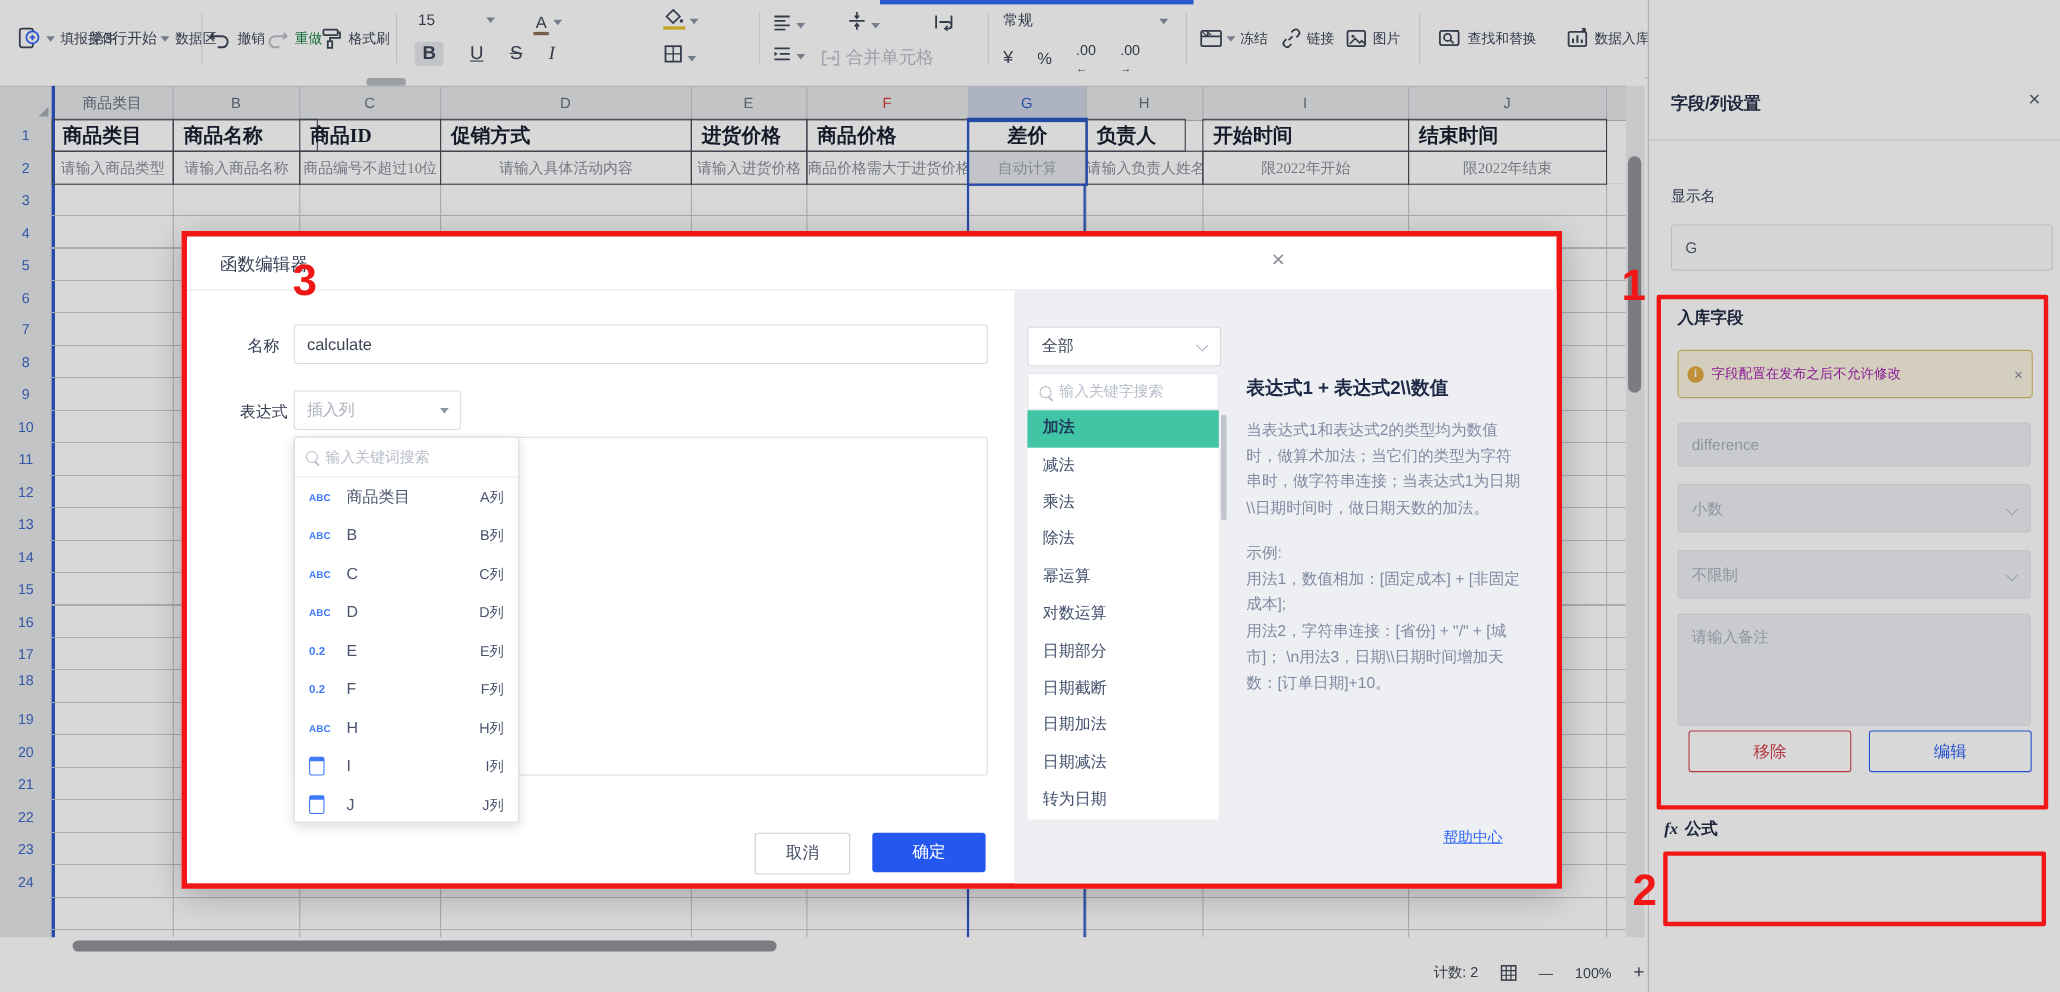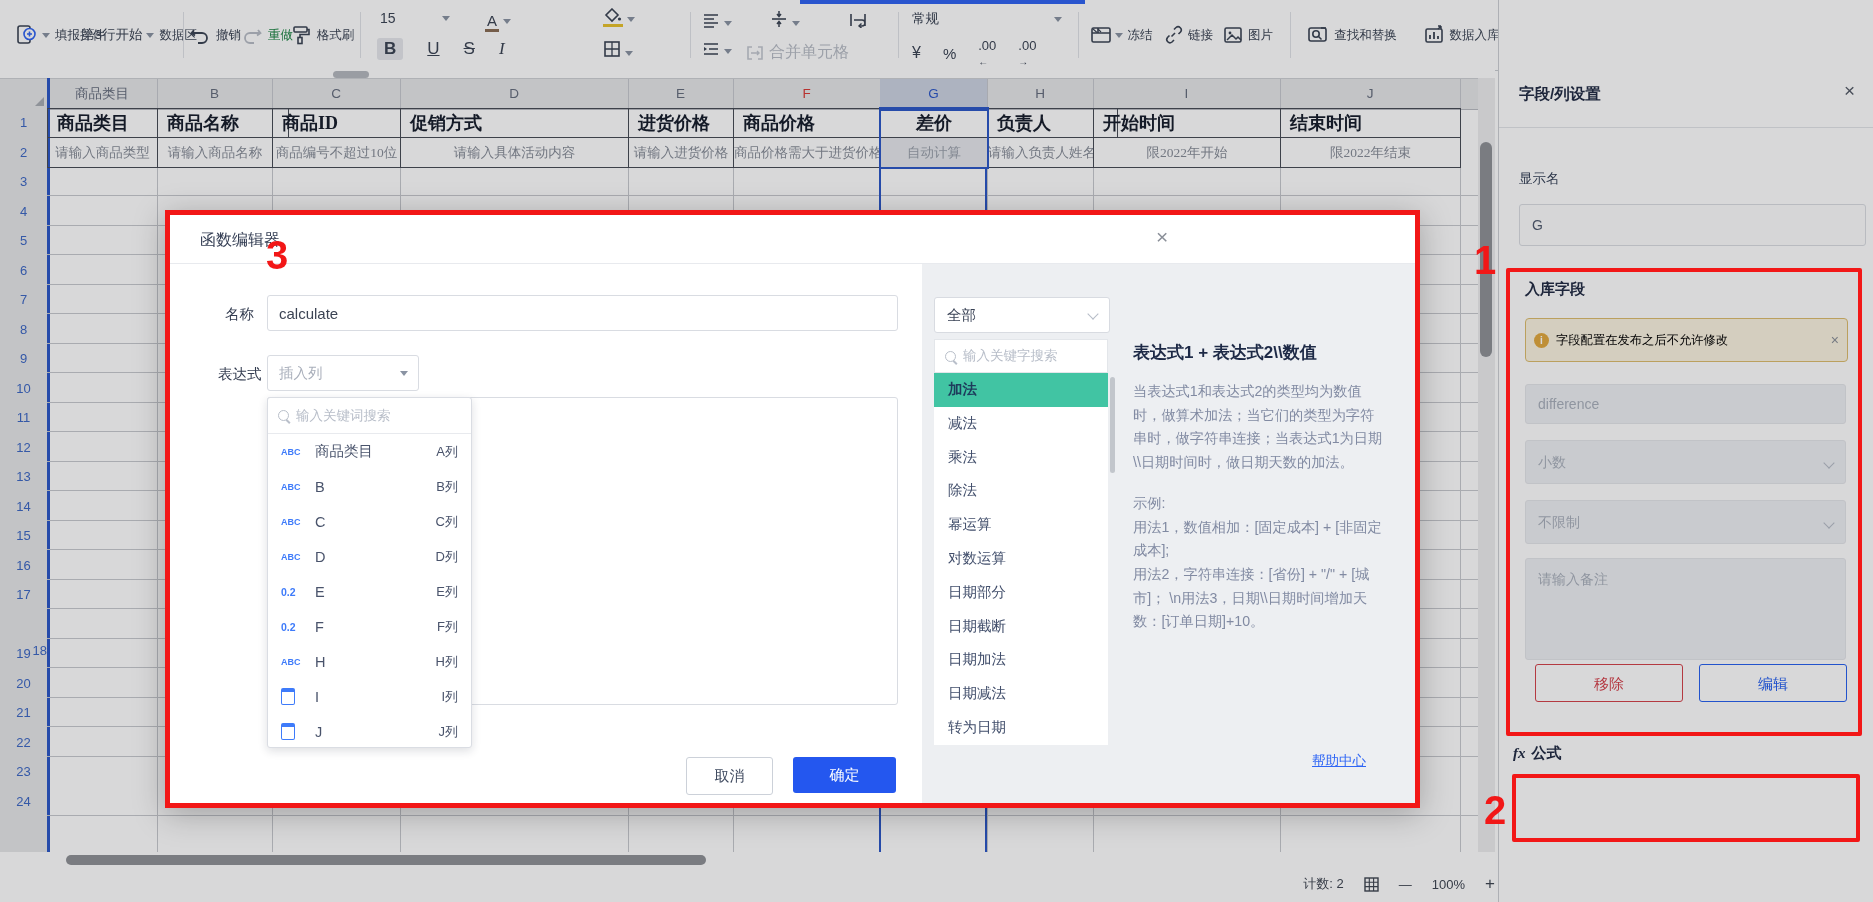--- a/index.html
+++ b/index.html
@@ -73,21 +73,21 @@
            border-left:1px solid #cdd0d5;z-index:1;box-sizing:border-box;}
   .sb-title{position:absolute;left:20px;top:84px;font-size:15.5px;font-weight:bold;color:#222c44;}
   .sb-close{position:absolute;right:18px;top:80px;font-size:19px;color:#555c68;cursor:pointer;}
   .sb-div{position:absolute;left:0;top:127px;width:100%;height:1px;background:#e3e5e9;}
   .sb-lab{position:absolute;left:20px;font-size:13.5px;color:#333f55;}
   .sb-input{position:absolute;left:20px;width:321px;height:40px;line-height:40px;background:#fdfdfd;
             border:1px solid #dadde2;border-radius:3px;color:#525c70;font-size:14px;padding:0 12px;box-sizing:content-box;}
   .sb-sec{position:absolute;left:26px;font-size:15px;font-weight:bold;color:#222c44;}
   .warn{position:absolute;left:26px;top:318px;width:305px;height:42px;background:#fbf4e0;
         border:1px solid #ddbd6d;border-radius:4px;display:flex;align-items:center;gap:7px;padding:0 8px;}
-  .warn .txt{font-size:12.3px;color:#000000;flex:1;white-space:nowrap;overflow:hidden;}
+  .warn .txt{font-size:12.3px;color:#a21caf;flex:1;white-space:nowrap;overflow:hidden;}
   .warn .wx{color:#8a8f98;font-size:14px;cursor:pointer;}
   .iinfo{width:15px;height:15px;border-radius:50%;background:#e2a93d;color:#fff;font-size:10px;
          line-height:15px;text-align:center;flex:none;font-weight:bold;}
   .sb-dis{position:absolute;left:26px;width:295px;background:#eef0f3;border:1px solid #e4e6ea;
           border-radius:3px;color:#a9b0bc;font-size:14px;padding:0 12px;}
   .sb-dis .chev{position:absolute;right:12px;top:18px;}
   .btn{position:absolute;height:38px;line-height:38px;text-align:center;border-radius:3px;
        font-size:15px;background:#fff;cursor:pointer;box-sizing:border-box;}
   .b-remove{left:36px;top:664px;width:148px;border:1px solid #d5424b;color:#d5424b;}
   .b-edit{left:200px;top:664px;width:148px;border:1px solid #2761f0;color:#2761f0;}
@@ -438,21 +438,21 @@
         <div class="rownum" style="top: 206.5px;">8</div>
         <div class="rownum" style="top: 236px;">9</div>
         <div class="rownum" style="top: 265.5px;">10</div>
         <div class="rownum" style="top: 295px;">11</div>
         <div class="rownum" style="top: 324.5px;">12</div>
         <div class="rownum" style="top: 354px;">13</div>
         <div class="rownum" style="top: 383.5px;">14</div>
         <div class="rownum" style="top: 413px;">15</div>
         <div class="rownum" style="top: 442.5px;">16</div>
         <div class="rownum" style="top: 472px;">17</div>
-        <div class="rownum" style="top: 528px; text-align: right;">18</div>
+        <div class="rownum" style="top: 496px;">18</div>
         <div class="rownum" style="top: 531px;">19</div>
         <div class="rownum" style="top: 560.5px;">20</div>
         <div class="rownum" style="top: 590px;">21</div>
         <div class="rownum" style="top: 619.5px;">22</div>
         <div class="rownum" style="top: 649px;">23</div>
         <div class="rownum" style="top: 678.5px;">24</div>
       </div>
     <div class="selstrip"></div>
 
     <div class="rowgrid"></div>
@@ -467,21 +467,21 @@
     <div class="vline" style="left:1280px;"></div>
       <div class="vline" style="left:1460px;"></div>
 
     <div class="cell r1" style="left:47px;width:111px;">商品类目</div>
     <div class="cell r1" style="left:157px;width:132px;">商品名称</div>
     <div class="cell r1" style="left:272px;width:129px;">商品ID</div>
     <div class="cell r1" style="left:400px;width:229px;">促销方式</div>
     <div class="cell r1" style="left:628px;width:106px;">进货价格</div>
     <div class="cell r1" style="left:733px;width:148px;">商品价格</div>
     <div class="cell r1 center" style="left:880px;width:108px;">差价</div>
-    <div class="cell r1" style="left:987px;width:131px;">负责人</div>
+    <div class="cell r1" style="left:987px;width:91px;">负责人</div>
     <div class="cell r1" style="left:1093px;width:188px;">开始时间</div>
     <div class="cell r1" style="left:1280px;width:181px;">结束时间</div>
 
     <div class="cell r2" style="left:47px;width:111px;">请输入商品类型</div>
     <div class="cell r2" style="left:157px;width:116px;">请输入商品名称</div>
     <div class="cell r2" style="left:272px;width:129px;">商品编号不超过10位</div>
     <div class="cell r2" style="left:400px;width:229px;">请输入具体活动内容</div>
     <div class="cell r2" style="left:628px;width:106px;">请输入进货价格</div>
     <div class="cell r2" style="left:733px;width:148px;">商品价格需大于进货价格</div>
     <div class="cell r2 g2bg" style="left:880px;width:108px;">自动计算</div>

